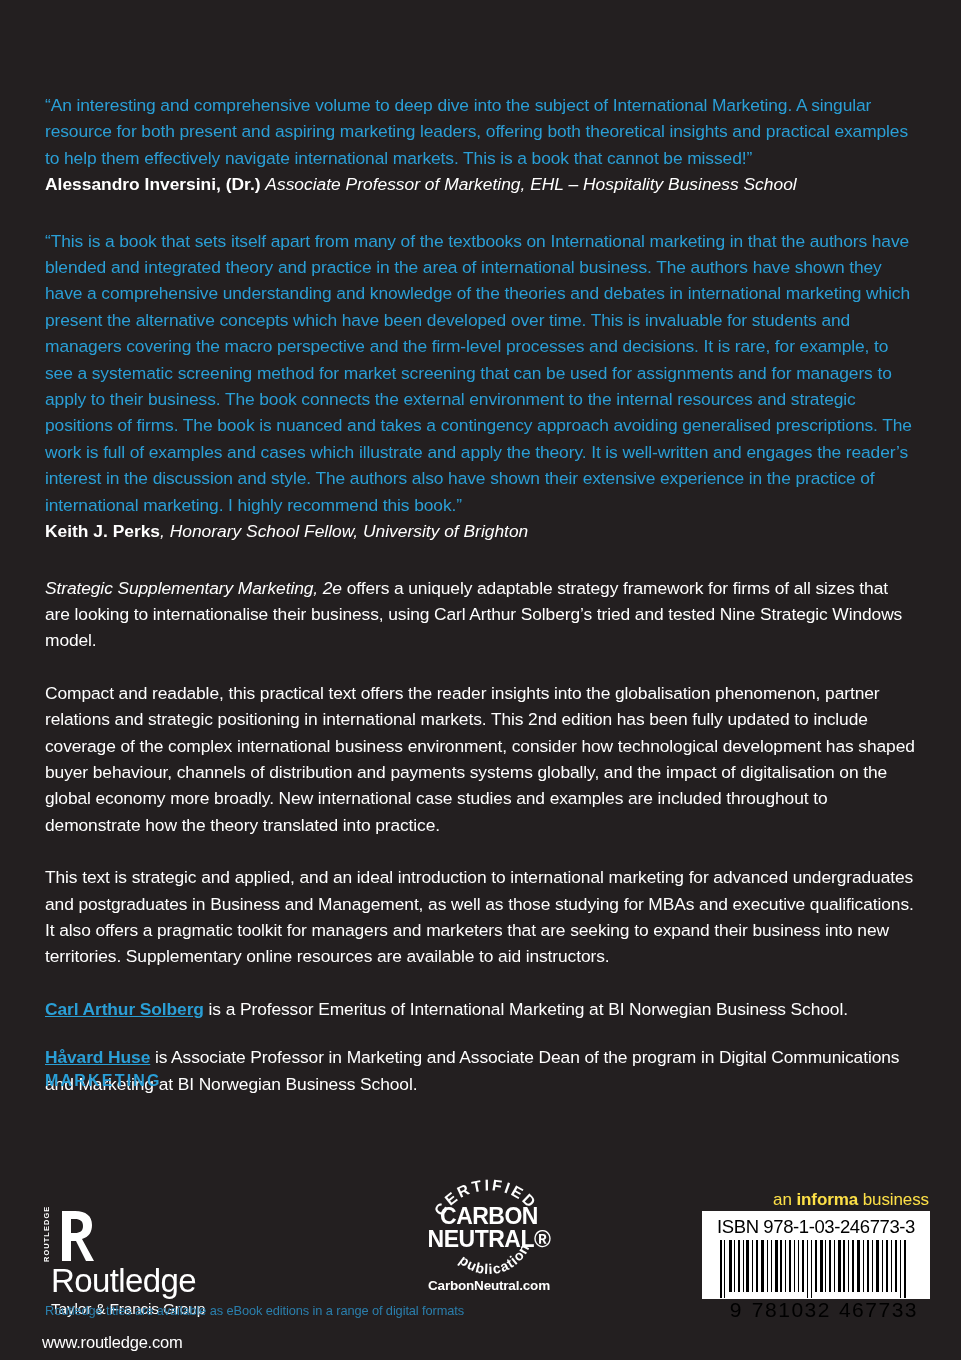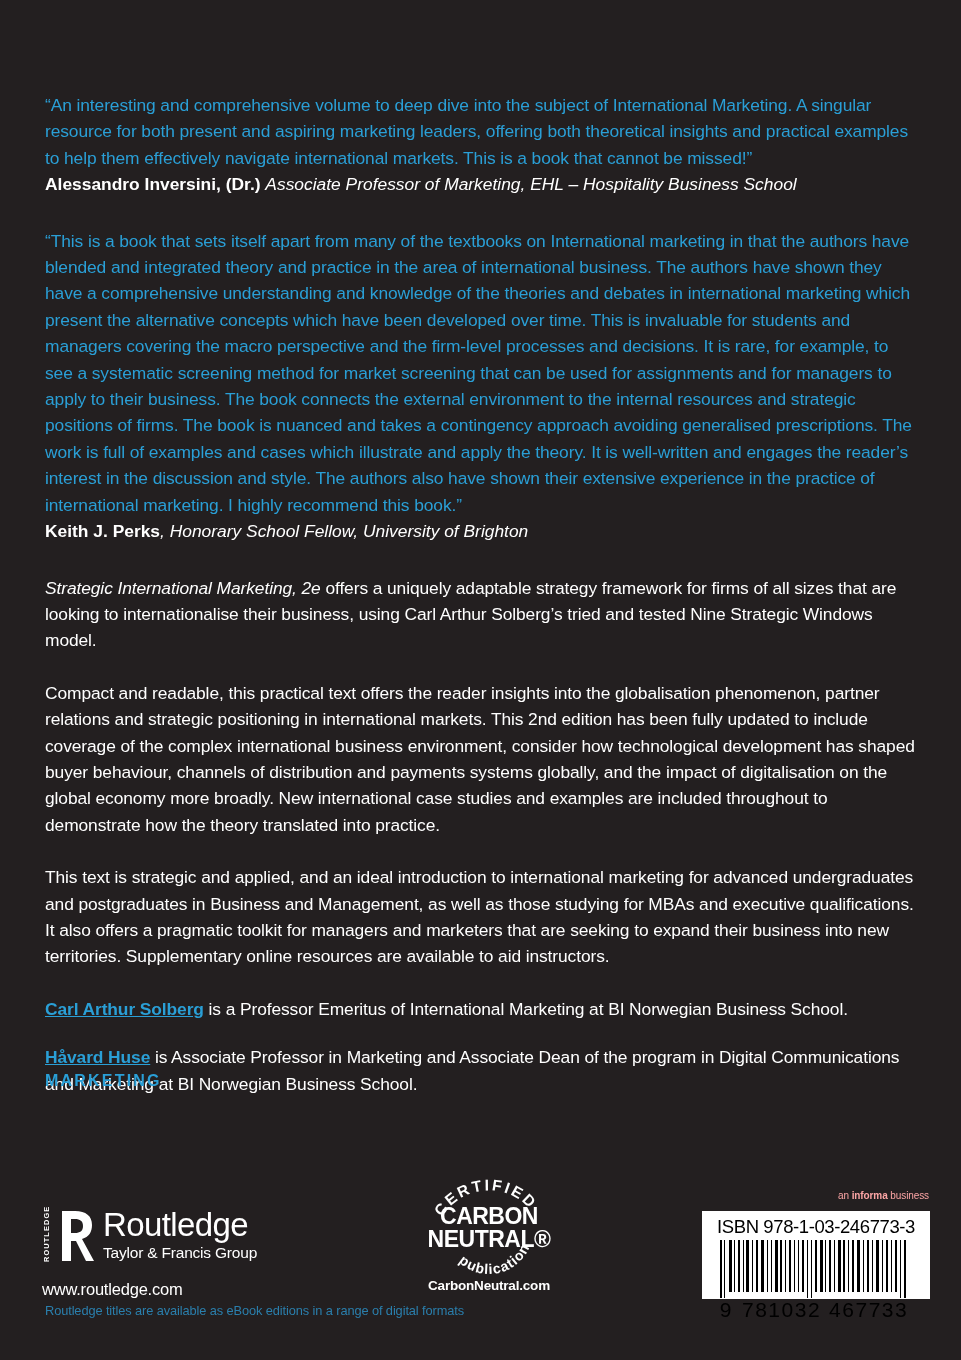--- a/index.html
+++ b/index.html
@@ -87,20 +87,21 @@
   
   .routledge-block {
     position: absolute;
     left: 42px;
     top: 1208px;
     width: 300px;
   }
   .routledge-logo-row {
     display: flex;
     align-items: flex-start;
+    flex-direction: column;
   }
   .r-mark {
     width: 52px;
     height: 56px;
     position: relative;
     flex: 0 0 auto;
   }
   .r-vert {
     position: absolute;
     left: 0px;
@@ -156,22 +157,22 @@
     height: 136px;
     color: #ffffff;
   }
   .carbon svg { display: block; }
 
   
   .informa {
     position: absolute;
     right: 32px;
     top: 1190px;
-    font-size: 10px;
-    color: #fca5a5;
+    font-size: 17px;
+    color: #fde047;
     letter-spacing: -0.1px;
   }
   .informa b { font-weight: bold; }
   .barcode-box {
     position: absolute;
     left: 702px;
     top: 1211px;
     width: 228px;
     height: 88px;
     background: #ffffff;
@@ -189,21 +190,21 @@
   }
   .bars {
     margin: 2px auto 0 auto;
     width: 196px;
     height: 58px;
     display: block;
   }
   .bar-digits {
     font-size: 21px;
     color: #000;
-    text-align: center;
+    text-align: right;
     letter-spacing: 1.5px;
     line-height: 22px;
     margin-top: 1px;
     white-space: nowrap;
   }
   .bar-digits .lead { margin-right: 5px; }
   .bar-digits .grp { margin: 0 4px; }
 </style>
 </head>
 <body>
@@ -216,21 +217,21 @@
     <p class="attrib">
       <span class="who">Alessandro Inversini, (Dr.)</span>
       <span class="role">Associate Professor of Marketing, EHL – Hospitality Business School</span>
     </p>
 
     <p class="quote">“This is a book that sets itself apart from many of the textbooks on International marketing in that the authors have blended and integrated theory and practice in the area of international business. The authors have shown they have a comprehensive understanding and knowledge of the theories and debates in international marketing which present the alternative concepts which have been developed over time. This is invaluable for students and managers covering the macro perspective and the firm-level processes and decisions. It is rare, for example, to see a systematic screening method for market screening that can be used for assignments and for managers to apply to their business. The book connects the external environment to the internal resources and strategic positions of firms. The book is nuanced and takes a contingency approach avoiding generalised prescriptions. The work is full of examples and cases which illustrate and apply the theory. It is well-written and engages the reader’s interest in the discussion and style. The authors also have shown their extensive experience in the practice of international marketing. I highly recommend this book.”</p>
     <p class="attrib">
       <span class="who">Keith J. Perks</span><span class="role">, Honorary School Fellow, University of Brighton</span>
     </p>
 
-    <p class="body-para"><em>Strategic International Marketing, 2e</em><span> offers a uniquely adaptable strategy framework for firms of all sizes that are looking to internationalise their business, using Carl Arthur Solberg’s tried and tested Nine Strategic Windows model.</span></p>
+    <p class="body-para"><em>Strategic Supplementary Marketing, 2e</em><span> offers a uniquely adaptable strategy framework for firms of all sizes that are looking to internationalise their business, using Carl Arthur Solberg’s tried and tested Nine Strategic Windows model.</span></p>
 
     <p class="body-para">Compact and readable, this practical text offers the reader insights into the globalisation phenomenon, partner relations and strategic positioning in international markets. This 2nd edition has been fully updated to include coverage of the complex international business environment, consider how technological development has shaped buyer behaviour, channels of distribution and payments systems globally, and the impact of digitalisation on the global economy more broadly. New international case studies and examples are included throughout to demonstrate how the theory translated into practice.</p>
 
     <p class="body-para">This text is strategic and applied, and an ideal introduction to international marketing for advanced undergraduates and postgraduates in Business and Management, as well as those studying for MBAs and executive qualifications. It also offers a pragmatic toolkit for managers and marketers that are seeking to expand their business into new territories. Supplementary online resources are available to aid instructors.</p>
 
     <p class="bio"><span class="name">Carl Arthur Solberg</span><span> is a Professor Emeritus of International Marketing at BI Norwegian Business School.</span></p>
 
     <p class="bio"><span class="name">Håvard Huse</span><span> is Associate Professor in Marketing and Associate Dean of the program in Digital Communications and Marketing at BI Norwegian Business School.</span></p>
 
   </div>

